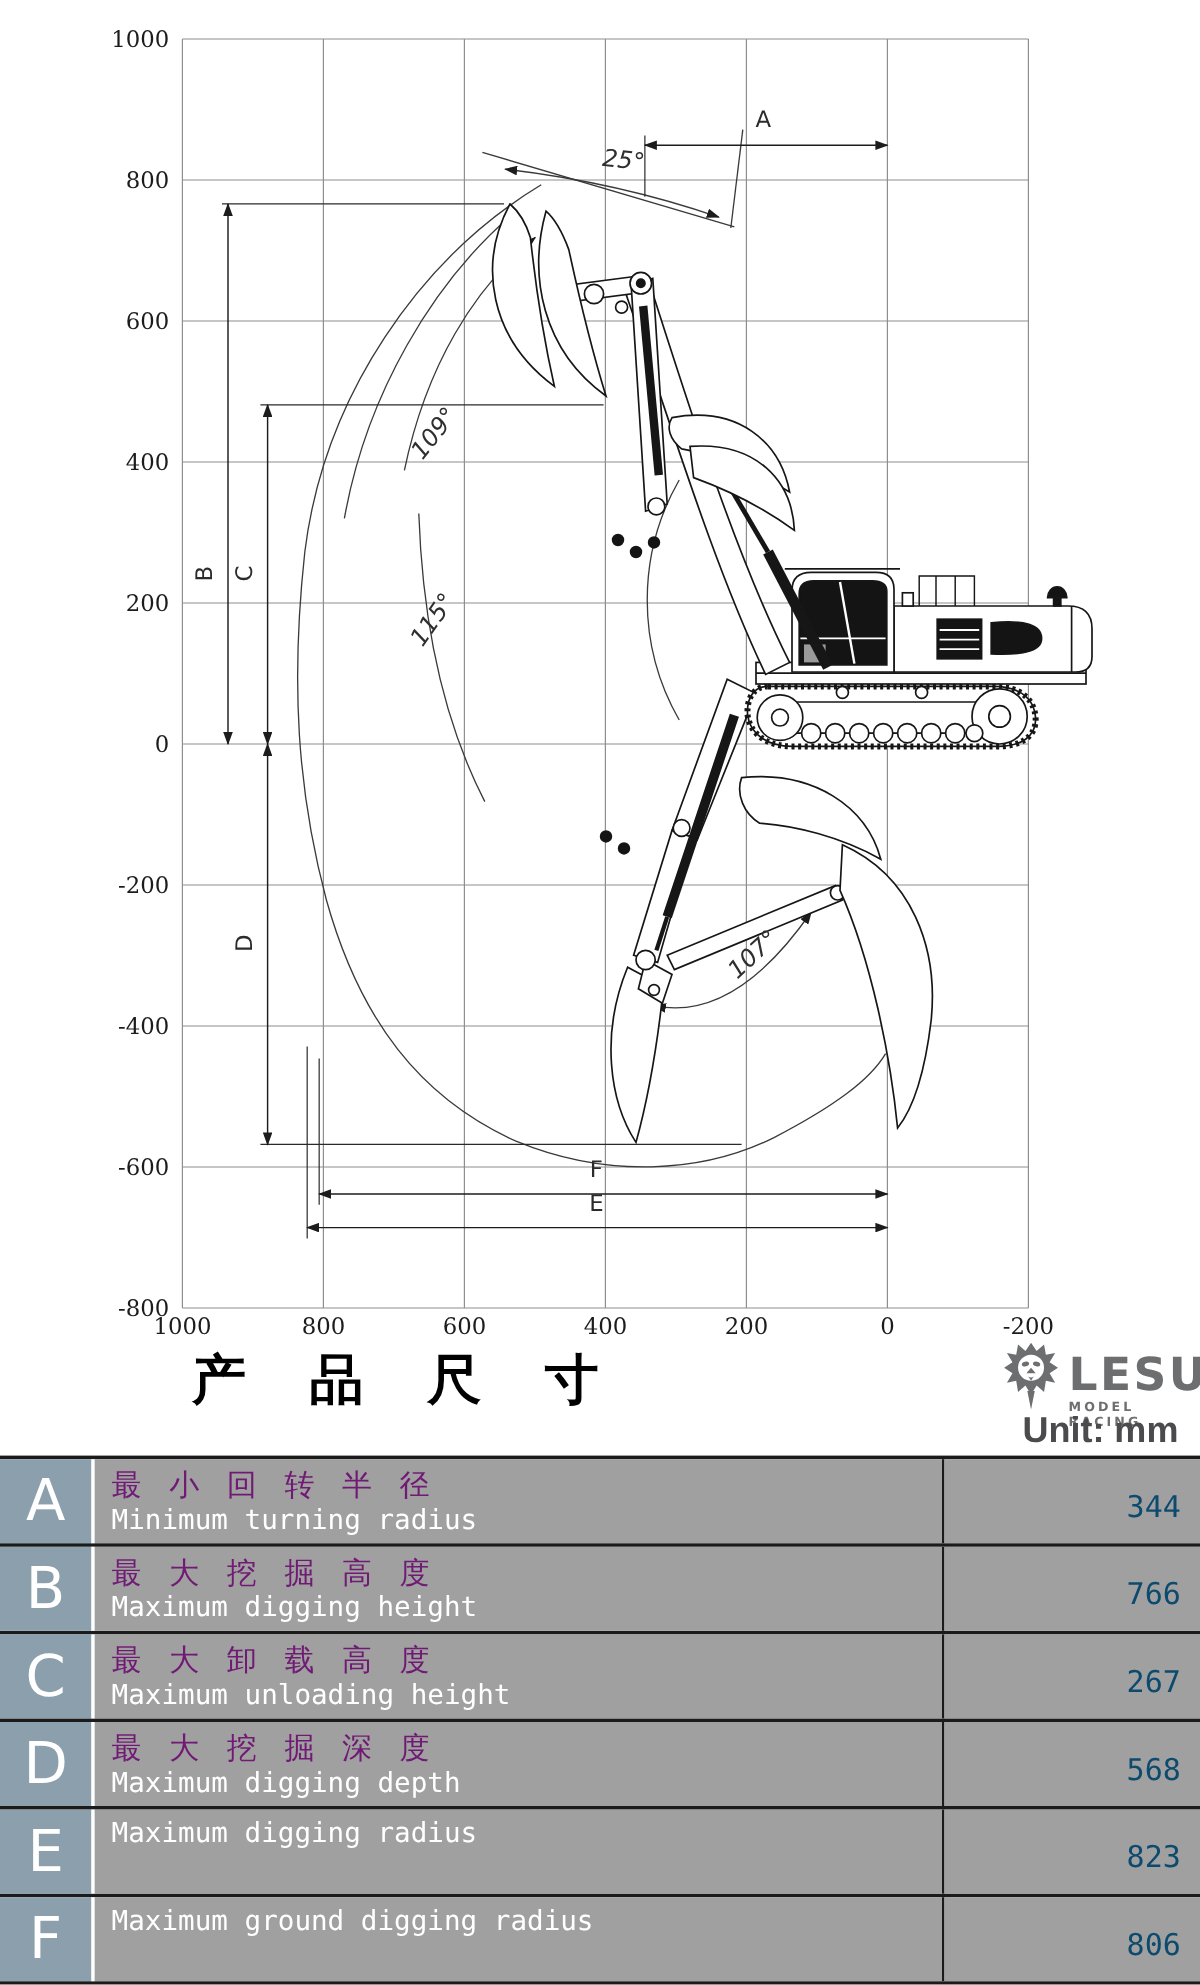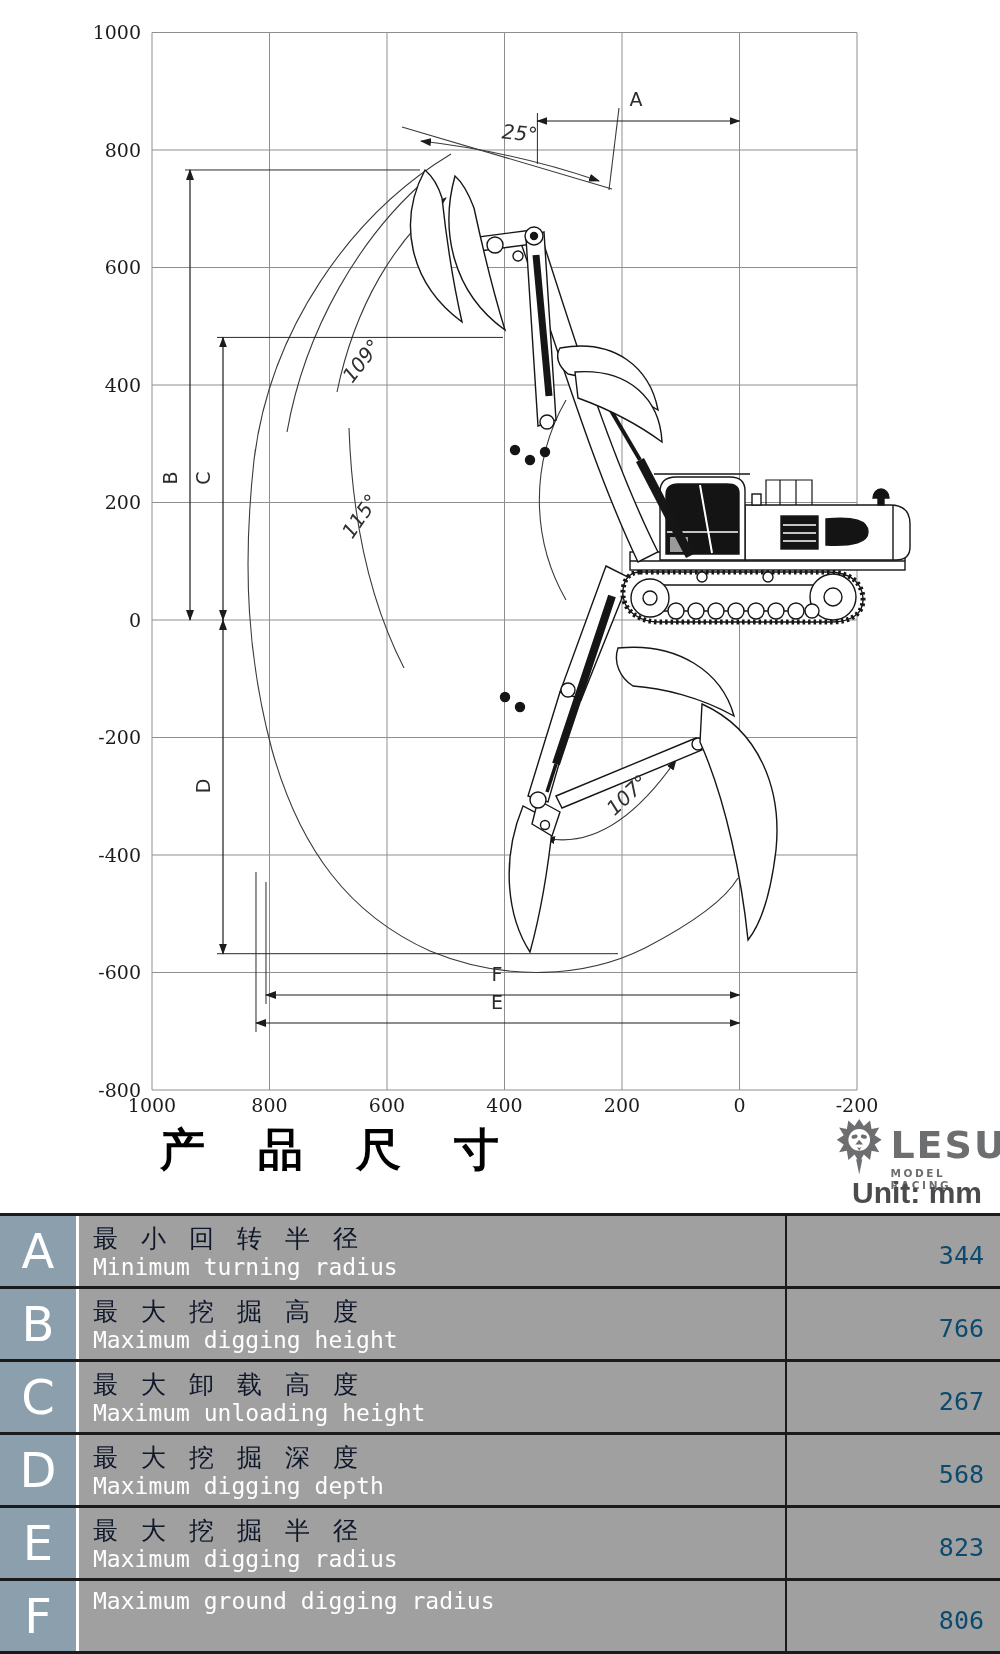--- a/index.html
+++ b/index.html
@@ -25,21 +25,21 @@
 
   
   .ptable{position:absolute;left:0;top:1213px;width:1000px;border-top:3px solid #1b1b1b;}
   .trow{display:grid;grid-template-columns:79px 708px 213px;height:70px;
         border-bottom:3px solid #1b1b1b;}
   .cell-letter{background:#8b9fad;border-right:3px solid #ffffff;box-sizing:border-box;
                display:flex;align-items:center;justify-content:center;
                color:#fff;font-size:48px;font-family:"DejaVu Sans",sans-serif;}
   .cell-main{background:#a0a0a0;border-right:2px solid #1b1b1b;box-sizing:border-box;
              padding:7px 0 0 14px;overflow:hidden;}
-  .cn{color:#0f172a;font-size:25px;line-height:31px;letter-spacing:23px;white-space:nowrap;
+  .cn{color:#701a75;font-size:25px;line-height:31px;letter-spacing:23px;white-space:nowrap;
       font-family:"Liberation Sans",sans-serif;}
   .en{color:#fff;font-size:23px;line-height:27px;
       font-family:"DejaVu Sans Mono","Liberation Mono",monospace;}
   .cell-value{background:#a0a0a0;display:flex;align-items:center;justify-content:flex-end;
               padding-right:16px;padding-top:8px;box-sizing:border-box;color:#0c4a6e;
               font-size:25px;font-family:"DejaVu Sans Mono","Liberation Mono",monospace;}
 </style>
 </head>
 <body>
 
@@ -306,21 +306,20 @@
       <div class="cell-main">
         <div class="cn">最大挖掘深度</div>
         <div class="en">Maximum digging depth</div>
       </div>
       <div class="cell-value">568</div>
     </div>
 
     <div class="trow">
       <div class="cell-letter">E</div>
       <div class="cell-main">
-        <div class="cn">最大挖掘半径</div>
         <div class="en">Maximum digging radius</div>
       </div>
       <div class="cell-value">823</div>
     </div>
 
     <div class="trow">
       <div class="cell-letter">F</div>
       <div class="cell-main">
         <div class="en">Maximum ground digging radius</div>
       </div>

